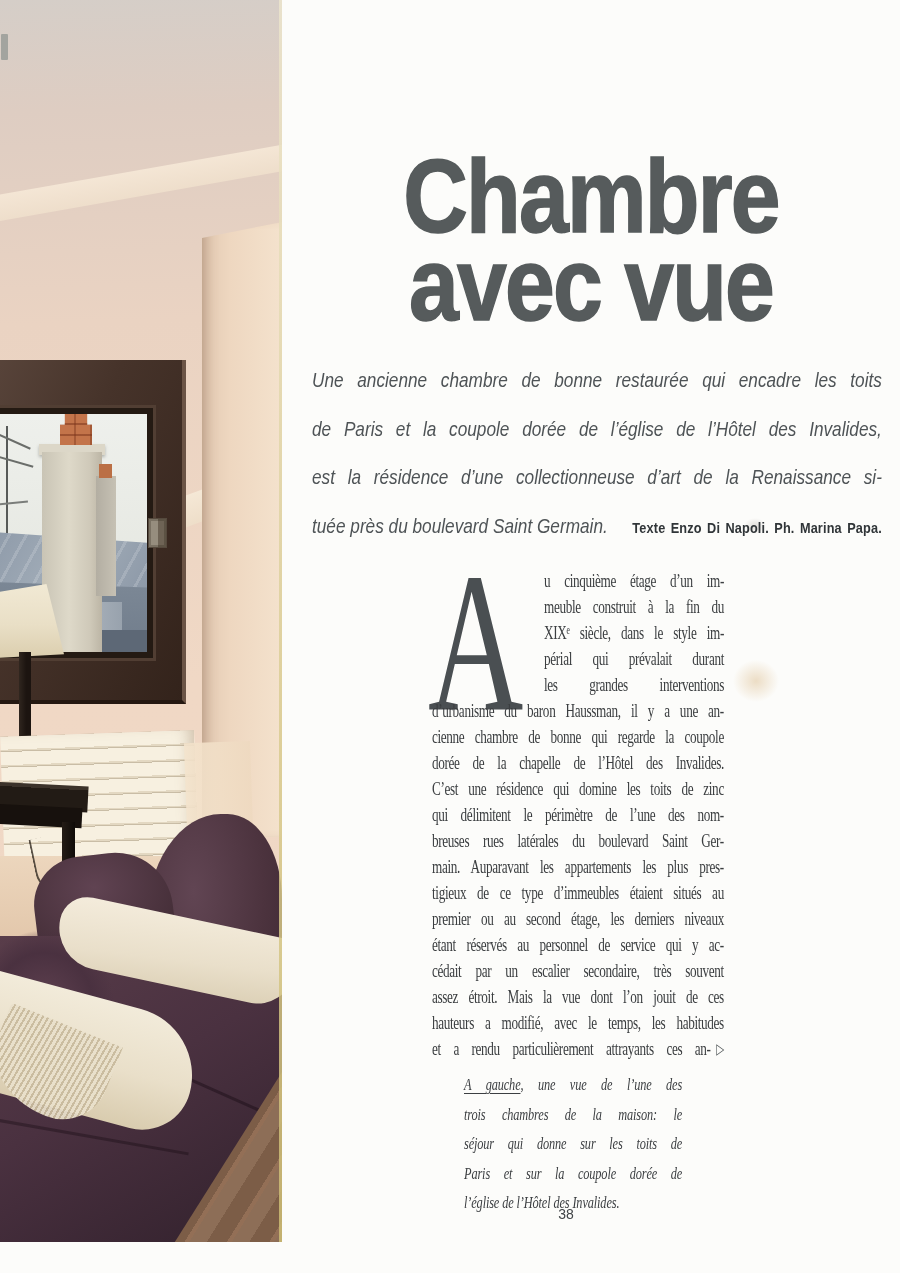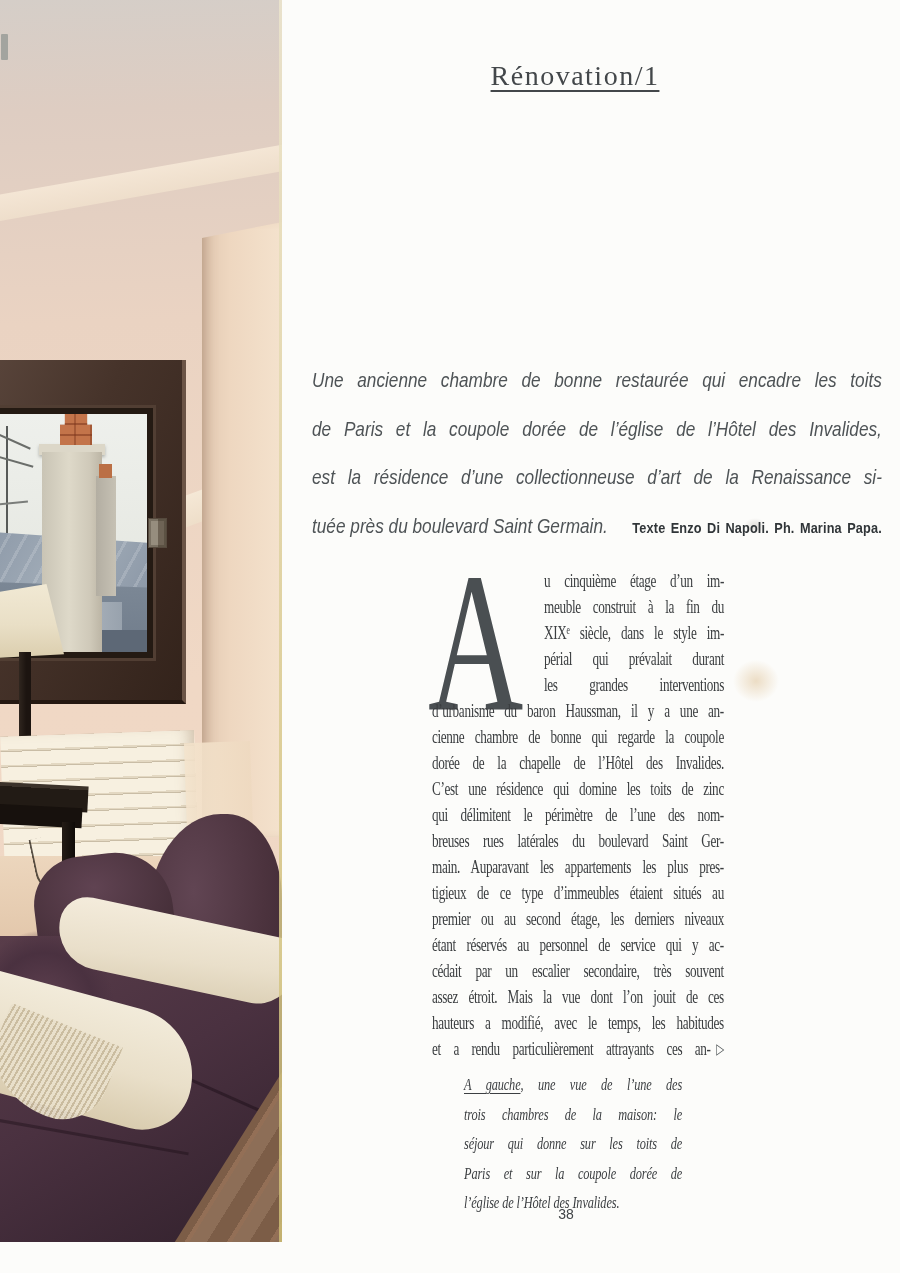--- a/index.html
+++ b/index.html
@@ -199,24 +199,25 @@
     <div class="throw-main"></div>
     <div class="throw-fringe"></div>
     <div class="floor-wood"></div>
     <div class="photo-edge"></div>
     <div class="scan-mark"></div>
   </div>
 
   <div class="stain-a"></div>
   <div class="stain-b"></div>
 
-  <div class="kicker">
-    <span>Rénovation/1</span>
-  </div>
-
+
+  <div class="title">
+    <div class="title-line">Chambre</div>
+    <div class="title-line">avec vue</div>
+  </div>
 
   <div class="intro">
     <div class="intro-lines">
       <div>
           <div class="intro-line">Une ancienne chambre de bonne restaurée qui encadre les toits</div>
           <div class="intro-line">de Paris et la coupole dorée de l’église de l’Hôtel des Invalides,</div>
           <div class="intro-line">est la résidence d’une collectionneuse d’art de la Renaissance si-</div>
         </div>
       <div class="intro-last">
         <span>tuée près du boulevard Saint Germain.</span>

